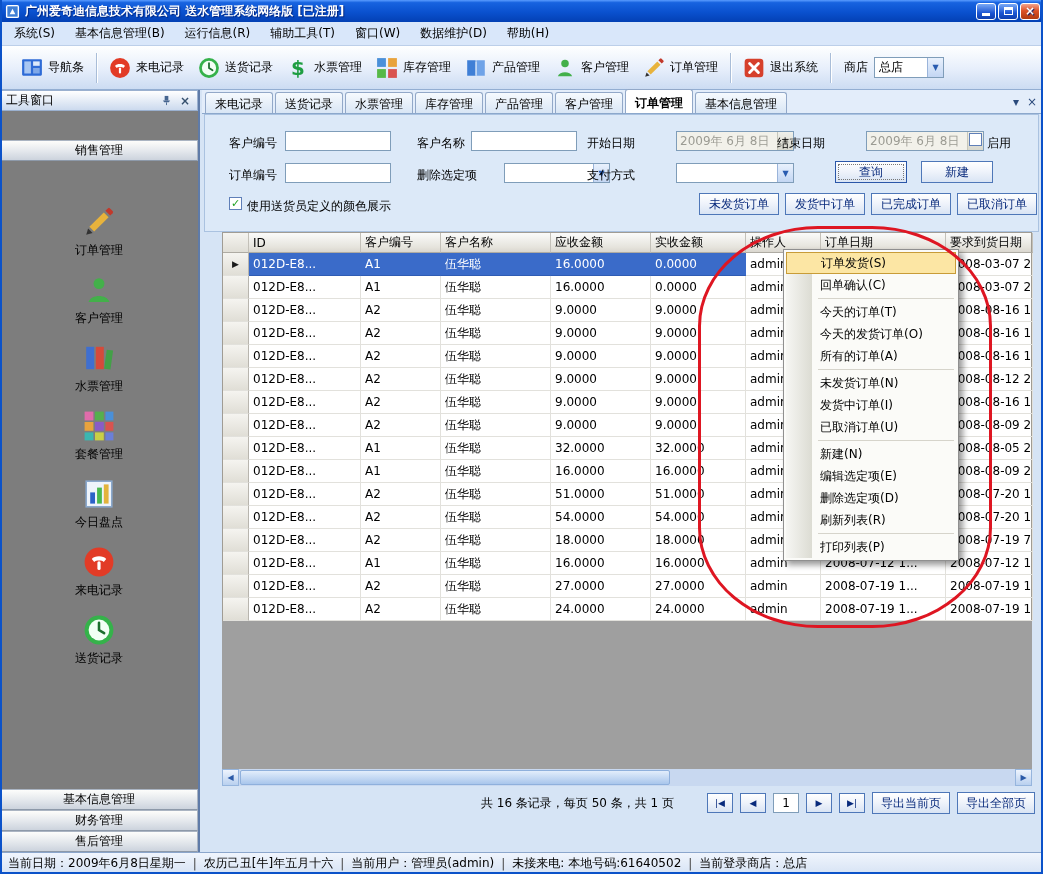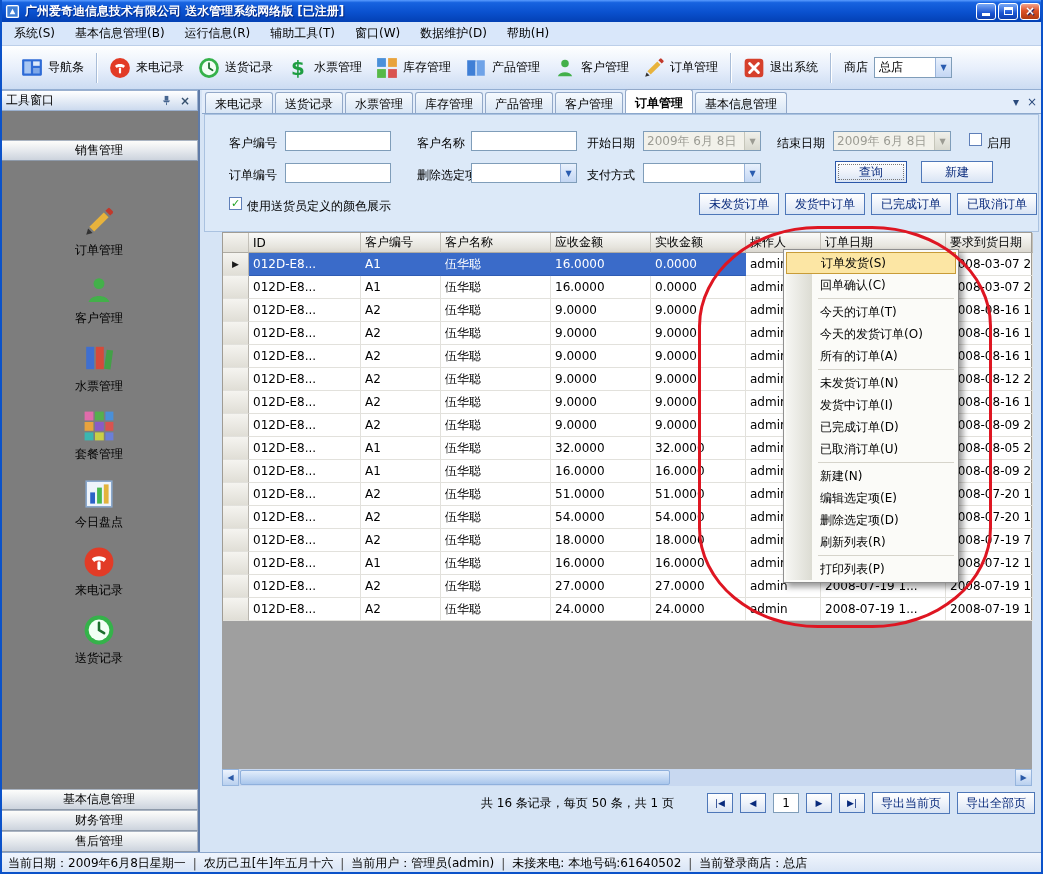--- a/index.html
+++ b/index.html
@@ -24,21 +24,21 @@
   .menubar{position:absolute;left:0;top:22px;width:1043px;height:24px;background:#d9e7fa;border-bottom:1px solid #bccfe9;display:flex;align-items:center;padding-left:4px;color:#000;}
   .menu-item{padding:3px 10px;}
 
   
   .toolbar{position:absolute;left:0;top:46px;width:1043px;height:44px;display:flex;align-items:center;padding:0 14px;
     background:linear-gradient(#feffff,#e6eefb 55%,#ccdcf2);border-bottom:1px solid #93aed2;}
   .tb-left{display:flex;align-items:center;}
   .tool-btn{display:flex;align-items:center;gap:5px;padding:4px 6px;margin:0 1px;border-radius:3px;color:#000;}
   .tool-sep{width:1px;height:30px;background:#a9bdd8;box-shadow:1px 0 0 #fff;margin:0 5px;flex:0 0 auto;}
   .store-label{margin:0 6px 0 8px;}
-  .store-combo{width:78px;height:21px;background:#fff;border:1px solid #7f9db9;display:flex;align-items:center;}
+  .store-combo{width:70px;height:21px;background:#fff;border:1px solid #7f9db9;display:flex;align-items:center;}
   .store-combo .val{flex:1;padding-left:4px;overflow:hidden;white-space:nowrap;}
   .combo-arrow{width:16px;align-self:stretch;background:linear-gradient(#e9f1fd,#c3d6f3);border-left:1px solid #9ab4da;color:#2a5cb0;font-size:8px;display:flex;align-items:center;justify-content:center;}
   .ic{display:inline-flex;align-items:center;justify-content:center;flex:0 0 auto;}
 
   
   .sidebar{position:absolute;left:0;top:90px;width:200px;height:762px;background:#7d7d7d;border-right:2px solid #5f7ba8;display:flex;flex-direction:column;gap:29px;}
   .tool-window-header{height:21px;background:linear-gradient(#ffffff,#ccdaee);border:1px solid #9ab0cf;display:flex;align-items:center;padding:0 5px;gap:5px;color:#000;}
   .twh-title{flex:1;}
   .twh-ic{width:14px;text-align:center;color:#35506e;font-weight:bold;}
   .group-bar{height:21px;background:linear-gradient(#fdfdfb,#e3e7ec 55%,#ccd3dd);border:1px solid #aab4c2;border-bottom-color:#8d99a9;display:flex;align-items:center;justify-content:center;color:#000;}
@@ -56,21 +56,21 @@
 
   .tabbar{position:absolute;left:0;top:0;width:841px;height:24px;background:#e3edfa;border-bottom:1px solid #8ca8cc;display:flex;align-items:flex-end;padding-left:3px;}
   .tab{height:21px;padding:3px 9px 0;margin-right:2px;border:1px solid #92a8c8;border-bottom:none;border-radius:3px 3px 0 0;background:linear-gradient(#f6fafe,#d9e6f5);color:#000;white-space:nowrap;}
   .tab.active{background:#fff;height:24px;padding-top:5px;font-weight:bold;}
   .tab-tools{position:absolute;right:6px;top:5px;display:flex;gap:8px;color:#2a4a7c;font-size:12px;z-index:5;}
 
   .filterpanel{position:absolute;left:2px;top:24px;width:835px;height:118px;background:#dce9f8;border:1px solid #aac2e0;}
   .abs{position:absolute;}
   .f-lbl{position:absolute;color:#000;white-space:nowrap;}
   .xp-input{position:absolute;height:20px;border:1px solid #7f9db9;background:#fff;padding:0 3px;font:12px "DejaVu Sans",sans-serif;}
-  .combo{position:absolute;height:20px;background:#fff;border:1px solid #7f9db9;display:flex;align-items:center;}
+  .combo{position:absolute;height:20px;background:#fff;border:1px solid #7f9db9;display:flex;align-items:center;margin-left:33px;}
   .combo .val{flex:1;padding:0 3px;overflow:hidden;white-space:nowrap;}
   .combo.disabled{background:#f2f1ea;color:#9b9b93;}
   .combo.disabled .combo-arrow{background:linear-gradient(#f0f0ea,#d8d8ce);color:#9b9b93;border-left:1px solid #c6c6ba;}
   .chk{position:absolute;width:13px;height:13px;background:#fff;border:1px solid #5f7fb8;display:flex;align-items:center;justify-content:center;font-size:11px;font-weight:bold;color:#21a121;line-height:1;}
   .xp-btn{display:inline-flex;align-items:center;justify-content:center;height:22px;padding:0 8px;border:1px solid #4e77b8;border-radius:0;color:#082a7c;background:linear-gradient(#ffffff,#f0f4fb 45%,#d9e4f4);font:12px "DejaVu Sans",sans-serif;white-space:nowrap;}
   .xp-btn.focus{border-color:#2a56a8;outline:1px dotted #777;outline-offset:-4px;}
   .status-btn-row{position:absolute;left:494px;top:78px;display:flex;gap:6px;}
   .status-btn-row .xp-btn{width:80px;}
 
   
@@ -610,21 +610,20 @@
 <div class="ctxmenu" id="ctxmenu">
     <div class="cm-item hl">订单发货(S)</div>
     <div class="cm-item">回单确认(C)</div>
     <div class="cm-sep"></div>
     <div class="cm-item">今天的订单(T)</div>
     <div class="cm-item">今天的发货订单(O)</div>
     <div class="cm-item">所有的订单(A)</div>
     <div class="cm-sep"></div>
     <div class="cm-item">未发货订单(N)</div>
     <div class="cm-item">发货中订单(I)</div>
-    <div class="cm-item">已完成订单(D)</div>
     <div class="cm-item">已取消订单(U)</div>
     <div class="cm-sep"></div>
     <div class="cm-item">新建(N)</div>
     <div class="cm-item">编辑选定项(E)</div>
     <div class="cm-item">删除选定项(D)</div>
     <div class="cm-item">刷新列表(R)</div>
     <div class="cm-sep"></div>
     <div class="cm-item">打印列表(P)</div>
   </div>
 

